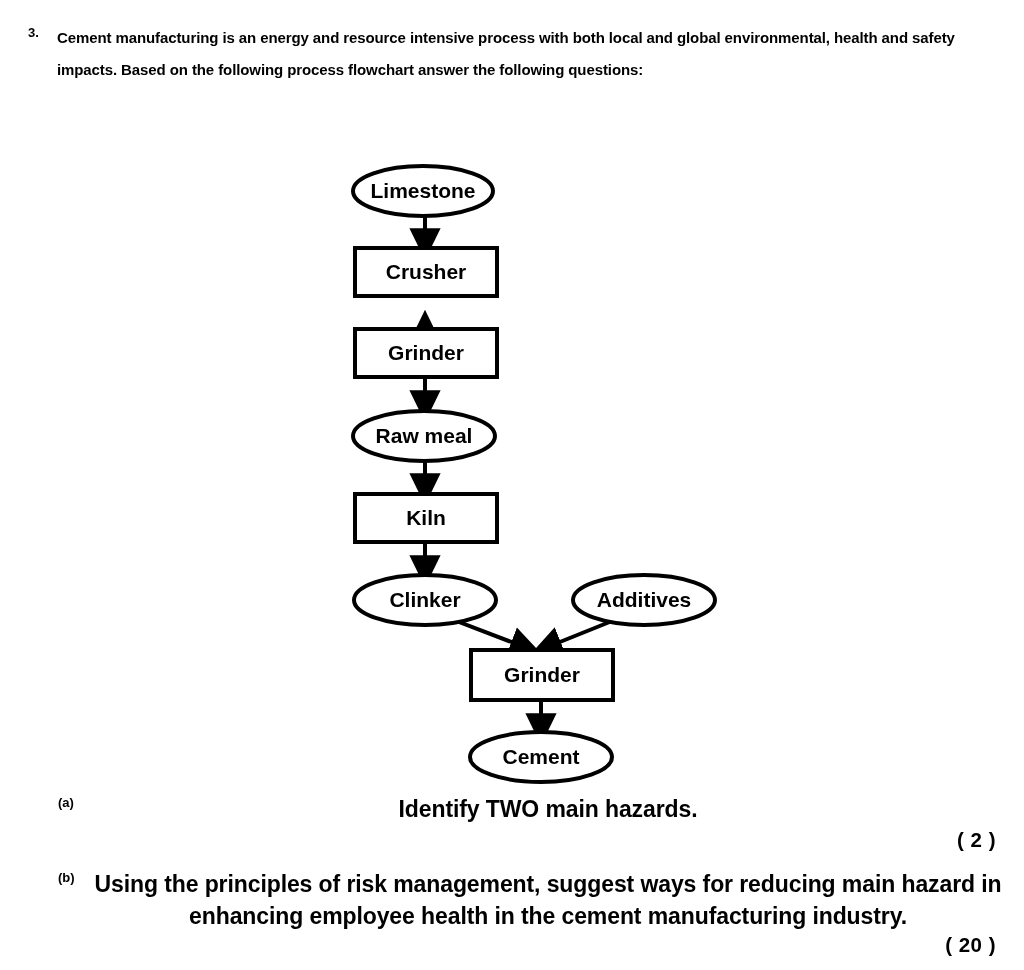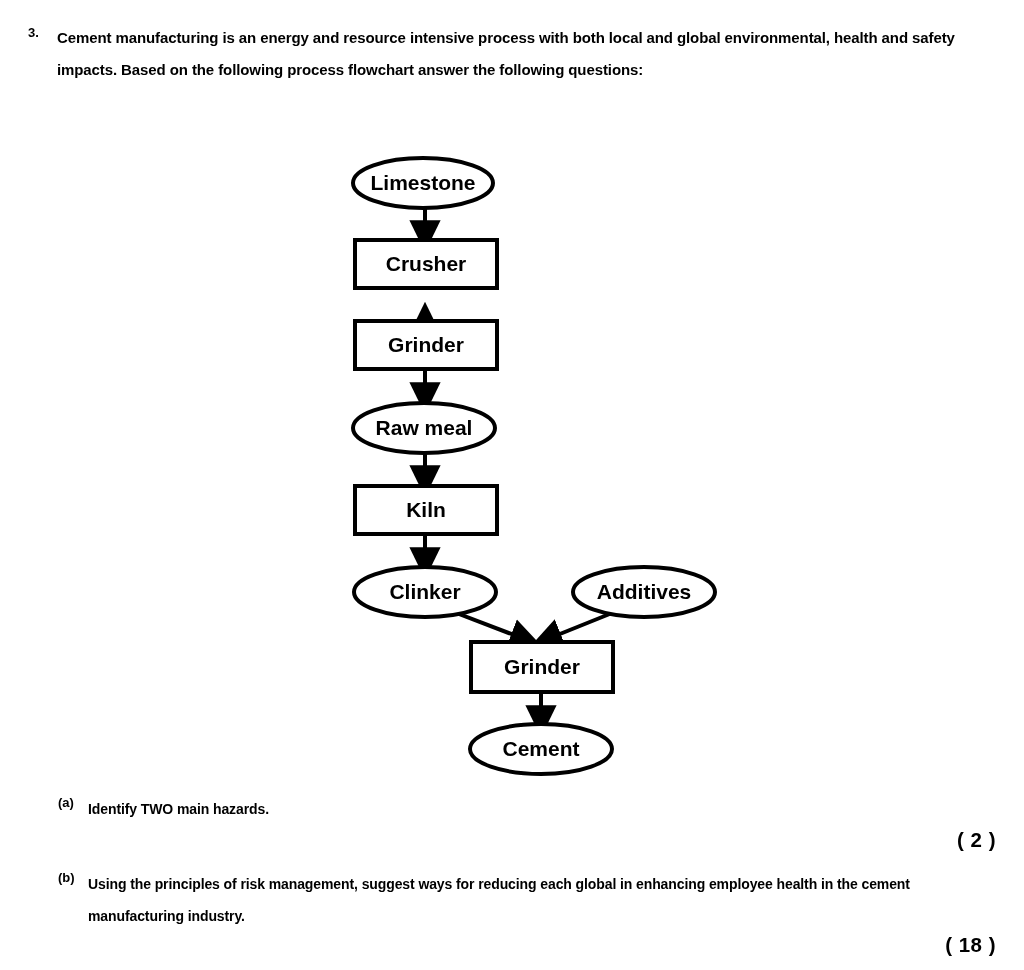--- a/index.html
+++ b/index.html
@@ -37,21 +37,21 @@
     font-weight: bold;
     line-height: 32px;
     letter-spacing: -0.1px;
     width: 945px;
   }
 
   
   .flowchart {
     position: absolute;
     left: 0;
-    top: 140px;
+    top: 148px;
     width: 816px;
     height: 650px;
   }
   .flowchart svg {
     display: block;
   }
   .node-label {
     font-family: "Liberation Sans", sans-serif;
     font-size: 21px;
     font-weight: bold;
@@ -79,24 +79,25 @@
   .subq .marker {
     position: absolute;
     left: 0px;
     top: 3px;
     font-size: 13px;
     font-weight: bold;
     line-height: 1;
   }
   .subq .body {
     margin-left: 30px;
-    font-size: 14px;
+    font-size: 23px;
     font-weight: bold;
     line-height: 32px;
     letter-spacing: -0.1px;
+    text-align: center;
   }
   .marks {
     position: absolute;
     right: 28px;
     font-size: 20.5px;
     font-weight: bold;
     letter-spacing: 0.5px;
   }
 
   #subq-a { top: 793px; }
@@ -177,15 +178,15 @@
 </div>
 
 <div class="subq" id="subq-a">
   <span class="marker">(a)</span>
   <div class="body">Identify TWO main hazards.</div>
 </div>
 <div class="marks" id="marks-a">( 2 )</div>
 
 <div class="subq" id="subq-b">
   <span class="marker">(b)</span>
-  <div class="body">Using the principles of risk management, suggest ways for reducing each global in enhancing employee health in the cement manufacturing industry.</div>
+  <div class="body">Using the principles of risk management, suggest ways for reducing main hazard in enhancing employee health in the cement manufacturing industry.</div>
 </div>
-<div class="marks" id="marks-b">( 18 )</div>
+<div class="marks" id="marks-b">( 20 )</div>
 
 </body></html>

